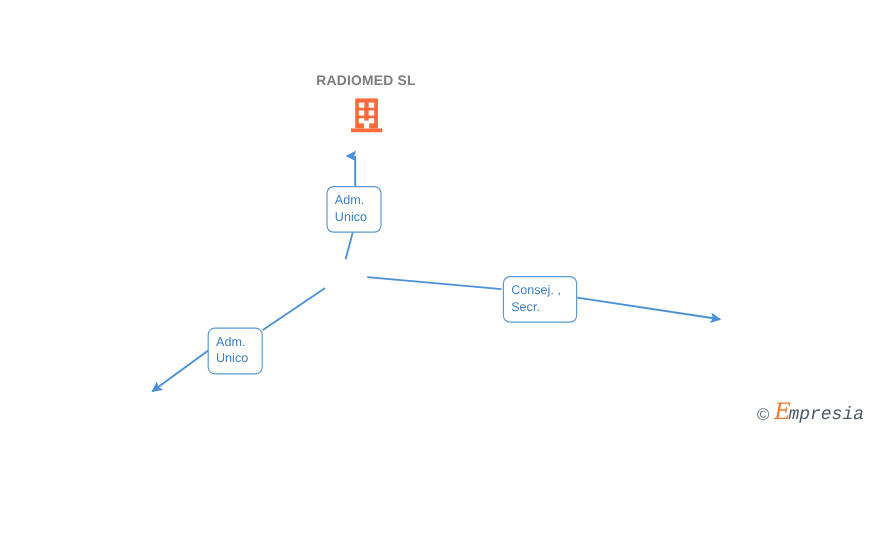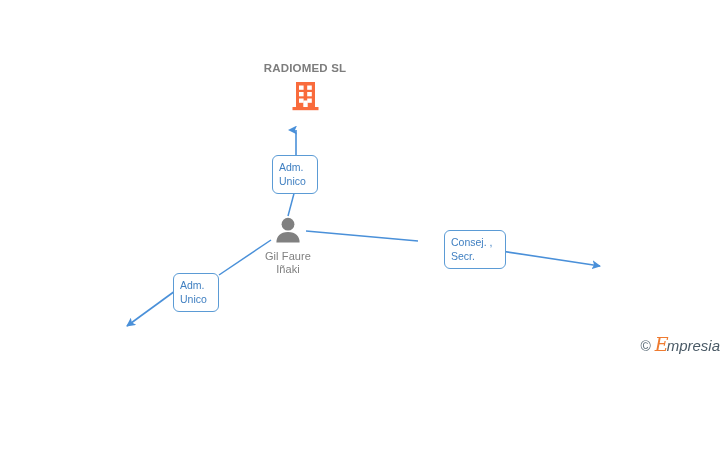--- a/index.html
+++ b/index.html
@@ -88,21 +88,21 @@
   }
   #watermark .brand-e {
     color: #ef7b30;
     font-family: "DejaVu Serif", serif;
     font-style: italic;
     font-size: 19px;
     line-height: 14px;
   }
   #watermark .brand-rest {
     color: #4a5a66;
-    font-family: Liberation Sans, sans-serif;
+    font-family: Liberation Mono, monospace;
     font-style: italic;
     font-size: 15px;
     margin-left: -2px;
   }
 </style>
 </head>
 <body>
 
 <div id="stage">
 
@@ -142,40 +142,30 @@
         <rect x="19.2" y="6.5" width="4.6" height="4.3" fill="#ffffff"></rect>
         <rect x="11" y="13" width="4.6" height="4.3" fill="#ffffff"></rect>
         <rect x="19.2" y="13" width="4.6" height="4.3" fill="#ffffff"></rect>
         <rect x="11" y="19.5" width="4.6" height="4.3" fill="#ffffff"></rect>
         <rect x="19.2" y="19.5" width="4.6" height="4.3" fill="#ffffff"></rect>
         <rect x="15.3" y="21.5" width="4.4" height="6.5" fill="#ffffff"></rect>
       </svg>
     </div>
   </div>
 
-  <div class="node" style="left:228px; top:216px; width:120px;">
-    <div class="glyph-wrap">
-      <svg width="30" height="30" viewBox="0 0 30 30" aria-hidden="true">
-        <circle cx="15" cy="8.2" r="6.4" fill="#808080"></circle>
-        <path d="M15,16 C7.2,16 3.4,20.4 3.4,26.6 L26.6,26.6 C26.6,20.4 22.8,16 15,16 Z" fill="#808080"></path>
-      </svg>
-    </div>
-    <div class="caption below">Gil Faure
-Iñaki</div>
-  </div>
 
 
 
   <div class="relbox" style="left:272px; top:155px; width:46px;">Adm.
 Unico</div>
 
   <div class="relbox" style="left:173px; top:273px; width:46px;">Adm.
 Unico</div>
 
-  <div class="relbox" style="left:419px; top:230px; width:62px;margin-left:25px;">Consej. ,
+  <div class="relbox" style="left:419px; top:230px; width:62px;">Consej. ,
 Secr.</div>
 
   <div id="watermark">
     <span class="copy">©</span>
     <span>
       <span class="brand-e">E</span><span class="brand-rest">mpresia</span>
     </span>
   </div>
 
 </div>

